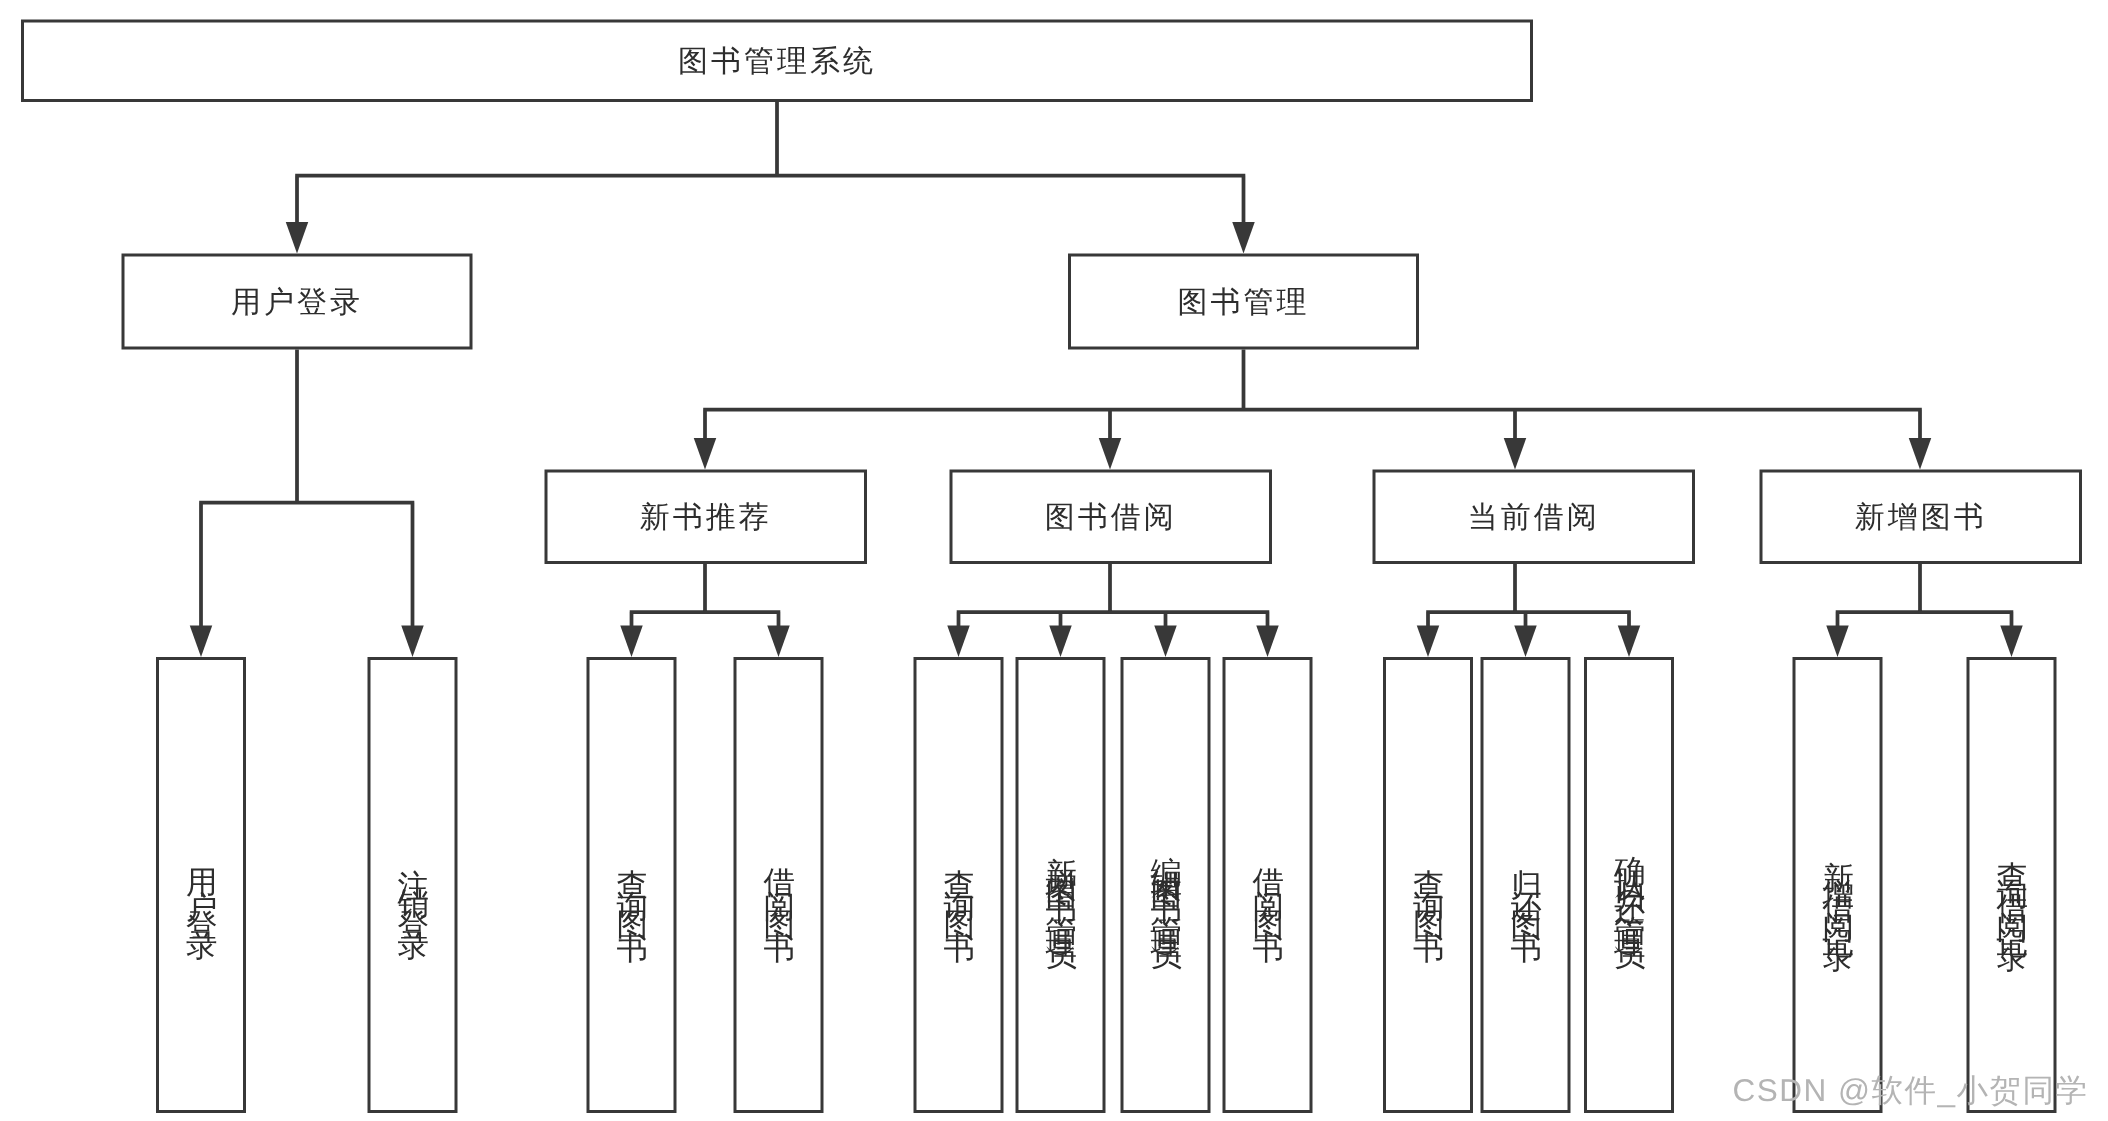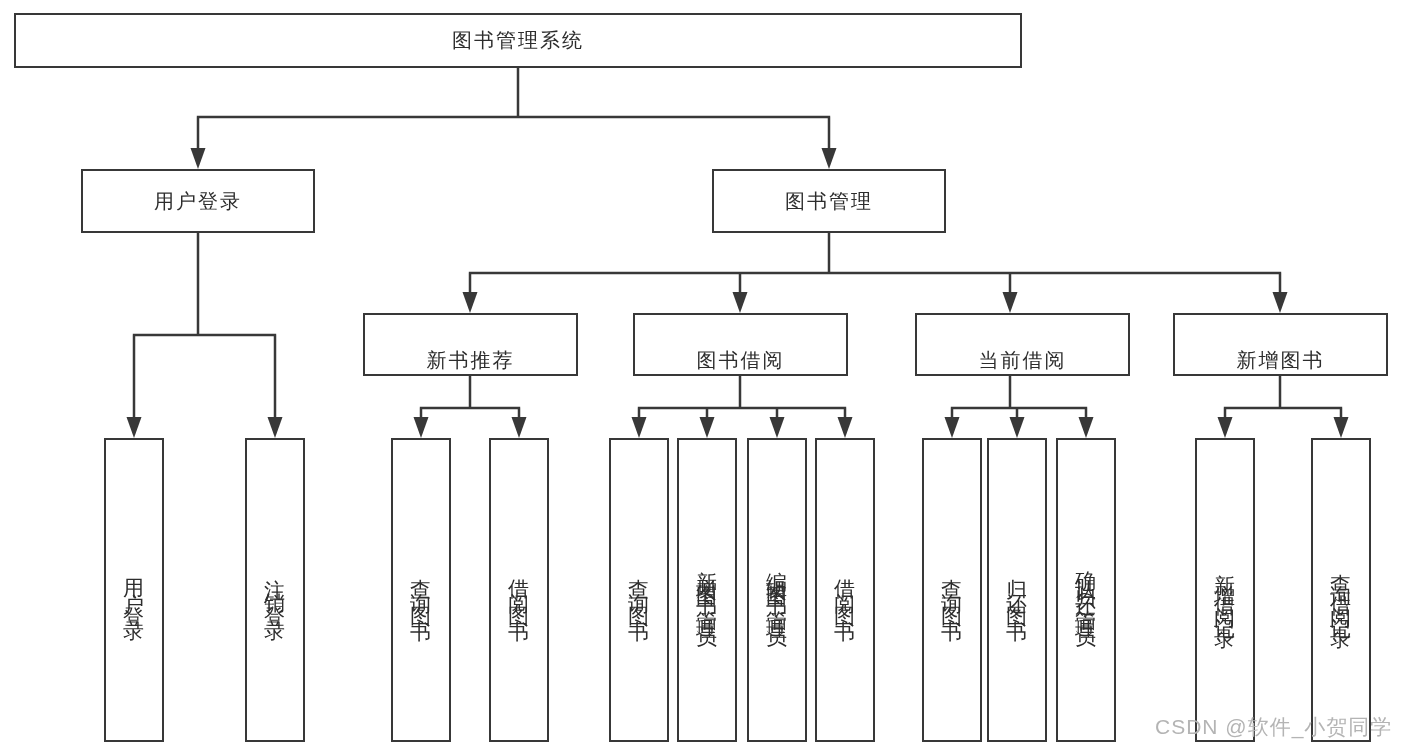--- a/index.html
+++ b/index.html
@@ -9,21 +9,21 @@
   }
   svg.wires{position:absolute;left:0;top:0;width:1405px;height:747px;}
   .hbox{
     position:absolute;box-sizing:border-box;background:#fff;
     border:2px solid #383838;display:flex;align-items:center;justify-content:center;
     font-size:20px;letter-spacing:2px;color:#2d2d2d;white-space:nowrap;
   }
   .root{left:14px;top:13px;width:1008px;height:55px;}
   .l2a{left:81px;top:169px;width:234px;height:64px;}
   .l2b{left:712px;top:169px;width:234px;height:64px;}
-  .l3{top:313px;width:215px;height:63px;align-items:flex-end;}
+  .l3{top:313px;width:215px;height:63px;}
   .leaf{
     position:absolute;box-sizing:border-box;background:#fff;top:438px;width:60px;height:304px;
     border:2px solid #383838;display:flex;align-items:center;justify-content:center;
   }
   .vtext{
     writing-mode:vertical-rl;text-orientation:mixed;color:#2d2d2d;font-size:21px;line-height:1;
   }
   .v4{letter-spacing:14px;}
   .v6{letter-spacing:11px;}
   .v9{letter-spacing:8px;}

